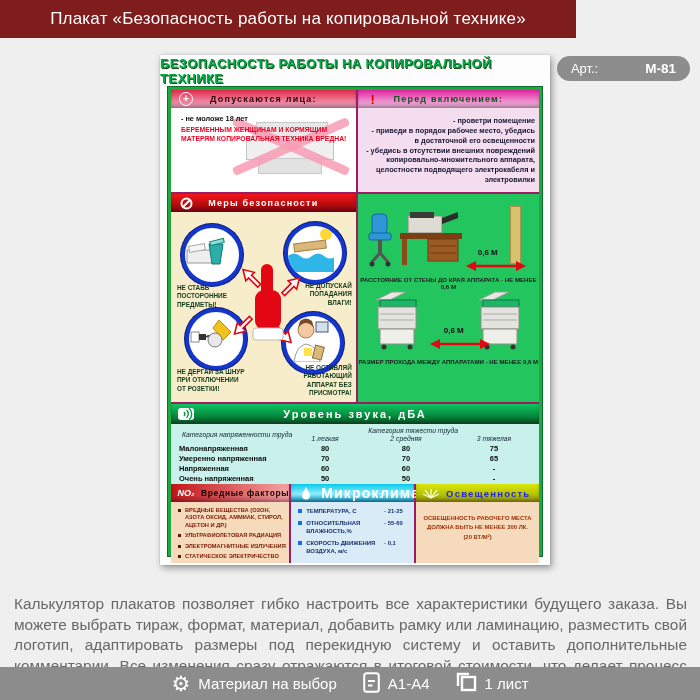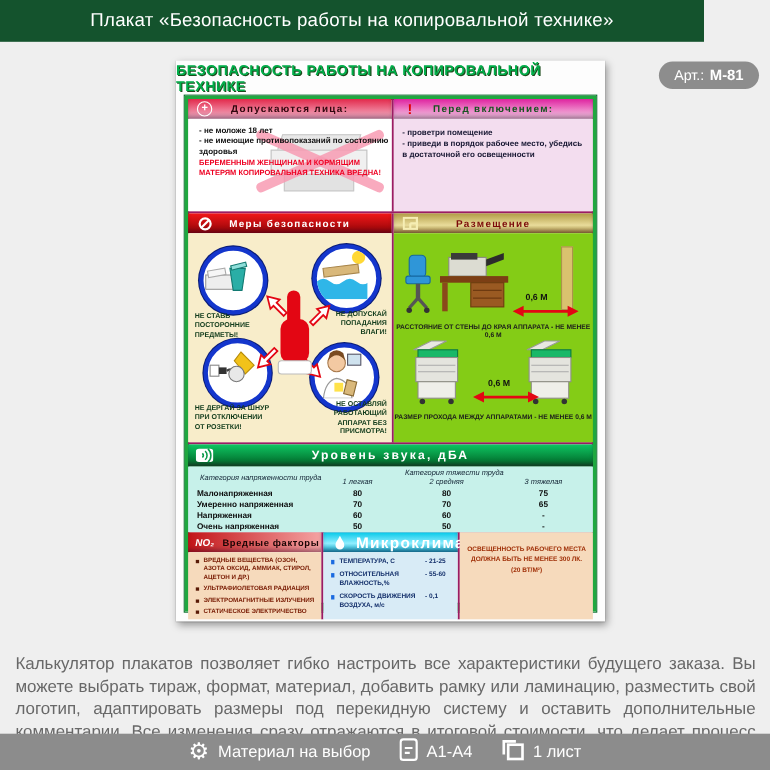--- a/index.html
+++ b/index.html
@@ -1,25 +1,25 @@
 <!DOCTYPE html>
 <html><head>
 <meta charset="utf-8">
 <style>
   html,body{margin:0;padding:0;}
   body{width:700px;height:700px;position:relative;background:#efefef;
        font-family:"Liberation Sans",sans-serif;overflow:hidden;}
 
   
-  .topbar{position:absolute;top:0;left:0;width:640px;height:38px;background:#14532d;
+  .topbar{position:absolute;top:0;left:0;width:576px;height:38px;background:#7f1d1d;
           display:flex;align-items:center;justify-content:center;}
   .topbar-title{color:#fff;font-size:17px;letter-spacing:.2px;}
   .art-badge{position:absolute;top:56px;right:10px;height:25px;background:#8d8d8d;
-             border-radius:13px;display:flex;align-items:center;padding:0 14px;color:#fff;font-size:13px;}
-  .art-badge b{margin-left:5px;font-size:13.5px;}
+             border-radius:13px;display:flex;align-items:center;padding:0 14px;color:#fff;font-size:13px;gap:28px;}
+  .art-badge b{margin-left:19px;font-size:13.5px;}
   .desc{position:absolute;left:14px;top:579px;width:673px;color:#686868;font-size:15.4px;
         line-height:20.5px;text-align:justify;}
   .bottombar{position:absolute;left:0;bottom:0;width:700px;height:33px;background:#8c8c8c;
              display:flex;align-items:center;justify-content:center;gap:26px;color:#fff;font-size:15px;}
   .fitem{display:flex;align-items:center;gap:8px;}
   .fgear{font-size:21px;line-height:1;}
 
   
   .poster{position:absolute;left:160px;top:55px;width:390px;height:510px;background:#fdfdfd;
           box-shadow:2px 3px 7px rgba(0,0,0,.38),0 0 1px rgba(0,0,0,.3);}
@@ -73,31 +73,31 @@
                     font-weight:bold;color:#101010;line-height:1.3;}
   .warn{position:relative;z-index:2;padding:3px 4px 0 10px;font-size:6.8px;font-weight:bold;
         color:#ee0022;line-height:1.25;}
   .copier-sketch{position:absolute;z-index:1;right:10px;top:8px;width:110px;height:62px;opacity:.8;}
   .csk1{position:absolute;left:18px;top:6px;width:70px;height:14px;background:#e3e3e3;border:1px solid #b8b8b8;transform:skewX(-18deg);}
   .csk2{position:absolute;left:10px;top:20px;width:86px;height:22px;background:#ededed;border:1px solid #b4b4b4;}
   .csk3{position:absolute;left:22px;top:42px;width:62px;height:14px;background:#dcdcdc;border:1px solid #bbb;}
   .xbar{position:absolute;z-index:3;left:-8px;top:26px;width:126px;height:9px;background:rgba(246,130,160,.85);border-radius:4px;}
   .xa{transform:rotate(24deg);} .xb{transform:rotate(-24deg);}
   .c-before{background:#f3ddef;}
-  .c-before .items{padding:8px 4px 0 8px;font-size:7.3px;font-weight:bold;color:#161631;line-height:1.35;}
+  .c-before .items{padding:8px 4px 0 8px;font-size:7.3px;font-weight:bold;color:#161631;line-height:1.35;text-align:right;}
 
   
   .c-safety{background:#f8edca;}
   .bluecir{position:absolute;width:54px;height:54px;border-radius:50%;background:#fff;
            border:4px solid #1436cc;box-shadow:0 0 0 1px #0a1c77;overflow:hidden;}
   .slabel{position:absolute;font-size:6.4px;font-weight:bold;color:#123c1c;line-height:1.3;z-index:2;}
   .hand{position:absolute;left:56px;top:34px;width:80px;height:120px;z-index:1;}
 
   
-  .c-place{background:#84cc16;}
+  .c-place{background:#22c55e;}
   .wall{position:absolute;right:18px;top:12px;width:9px;height:56px;background:#d9c26e;border:1px solid #ab934b;}
   .dist{position:absolute;font-size:8px;font-weight:bold;color:#111;}
   .prule{position:absolute;left:0;right:0;text-align:center;font-size:6.1px;font-weight:bold;color:#1c1c1c;}
 
   
   .c-sound{background:#c7f1ea;flex:1;padding:3px 8px 0 8px;}
   .sgrid{display:grid;grid-template-columns:33% 17% 29% 21%;}
   .sg-h{font-style:italic;font-size:6.8px;color:#123;text-align:center;line-height:1.25;}
   .sg-l{font-weight:bold;font-size:7.5px;color:#0d0d0d;text-align:left;line-height:1.32;}
   .sg-v{font-weight:bold;font-size:7.5px;color:#0d0d0d;text-align:center;line-height:1.32;}
@@ -145,37 +145,37 @@
         <div class="scont c-allowed">
           <div class="copier-sketch">
             <div class="csk1"></div>
               <div class="csk2"></div>
               <div class="csk3"></div>
             <div class="xbar xa"></div>
             <div class="xbar xb"></div>
           </div>
           <div class="items">
             <div>- не моложе 18 лет</div>
-            <div>- не имеющие противопоказаний по состоянию здоровья</div>
           </div>
           <div class="warn">БЕРЕМЕННЫМ ЖЕНЩИНАМ И КОРМЯЩИМ МАТЕРЯМ КОПИРОВАЛЬНАЯ ТЕХНИКА ВРЕДНА!</div>
         </div>
       </div>
       <div class="colR">
         <div class="shead h-before">
           <span class="icoslot">
               <span class="excl">!</span>
             </span>
           <span class="htxt">Перед включением:</span>
           <span class="icoslot"></span>
         </div>
         <div class="scont c-before">
           <div class="items">
             <div>- проветри помещение</div>
             <div>- приведи в порядок рабочее место, убедись в достаточной его освещенности</div>
+            <div>- убедись в отсутствии внешних повреждений копировально-множительного аппарата, целостности подводящего электрокабеля и электровилки</div>
           </div>
         </div>
       </div>
     </div>
 
     <div class="prow r2">
       <div class="colL">
         <div class="shead h-safety">
           <span class="icoslot">
             <svg width="13" height="13" viewBox="0 0 13 13">
@@ -242,31 +242,20 @@
                   </g>
                 <rect x="34" y="18" width="12" height="38" rx="6" fill="#e30613"></rect>
                 <rect x="28" y="44" width="26" height="40" rx="9" fill="#e30613"></rect>
                 <rect x="26" y="82" width="30" height="12" rx="3" fill="#fff" stroke="#bbb"></rect>
               </g>
             </svg>
           </div>
         </div>
       </div>
       <div class="colR">
-        <div class="shead h-place">
-          <span class="icoslot">
-            <svg width="14" height="12" viewBox="0 0 14 12">
-                <rect x="1" y="1" width="12" height="10" fill="none" stroke="#f6eeb4" stroke-width="2"></rect>
-                <line x1="7" y1="6" x2="13" y2="6" stroke="#f6eeb4" stroke-width="2"></line>
-                <line x1="7" y1="6" x2="7" y2="11" stroke="#f6eeb4" stroke-width="2"></line>
-              </svg>
-          </span>
-          <span class="htxt">Размещение</span>
-          <span class="icoslot"></span>
-        </div>
         <div class="scont c-place">
           <div style="position:absolute;left:10px;top:10px">
             <svg width="100" height="66" viewBox="0 0 100 66">
               <rect x="4" y="10" width="15" height="20" rx="4" fill="#2f96d8" stroke="#1567a0"></rect>
               <rect x="1" y="29" width="22" height="7" rx="2" fill="#2f96d8" stroke="#1567a0"></rect>
               <rect x="10" y="36" width="4" height="13" fill="#555"></rect>
               <path d="M4 58 L12 49 L20 58" fill="none" stroke="#555" stroke-width="3"></path>
               <circle cx="4" cy="60" r="2.5" fill="#333"></circle>
                 <circle cx="20" cy="60" r="2.5" fill="#333"></circle>
               <rect x="40" y="12" width="34" height="17" fill="#dcdcd2" stroke="#8a8a80"></rect>
@@ -406,20 +395,35 @@
             <span class="cl">ОТНОСИТЕЛЬНАЯ ВЛАЖНОСТЬ,%</span>
             <span class="cv">- 55-60</span>
           </div>
           <div class="citem">
             <span class="cl">СКОРОСТЬ ДВИЖЕНИЯ ВОЗДУХА, м/с</span>
             <span class="cv">- 0,1</span>
           </div>
         </div>
       </div>
       <div class="c3">
+        <div class="shead h-light">
+          <span class="icoslot">
+            <svg width="18" height="11" viewBox="0 0 18 11">
+                <g stroke="#fffbe0" stroke-width="1.3">
+                  <line x1="9" y1="10" x2="9" y2="1"></line>
+                  <line x1="9" y1="10" x2="3" y2="2"></line>
+                  <line x1="9" y1="10" x2="15" y2="2"></line>
+                  <line x1="9" y1="10" x2="1" y2="6"></line>
+                  <line x1="9" y1="10" x2="17" y2="6"></line>
+                </g>
+              </svg>
+          </span>
+          <span class="htxt">Освещенность</span>
+          <span class="icoslot"></span>
+        </div>
         <div class="scont c-light">
           <div class="ltxt">ОСВЕЩЕННОСТЬ РАБОЧЕГО МЕСТА ДОЛЖНА БЫТЬ НЕ МЕНЕЕ 300 ЛК. (20 ВТ/М²)</div>
         </div>
       </div>
     </div>
 
   </div>
 </div>
 
 <p class="desc">Калькулятор плакатов позволяет гибко настроить все характеристики будущего заказа. Вы можете выбрать тираж, формат, материал, добавить рамку или ламинацию, разместить свой логотип, адаптировать размеры под перекидную систему и оставить дополнительные комментарии. Все изменения сразу отражаются в итоговой стоимости, что делает процесс заказа быстрым и прозрачным</p>

